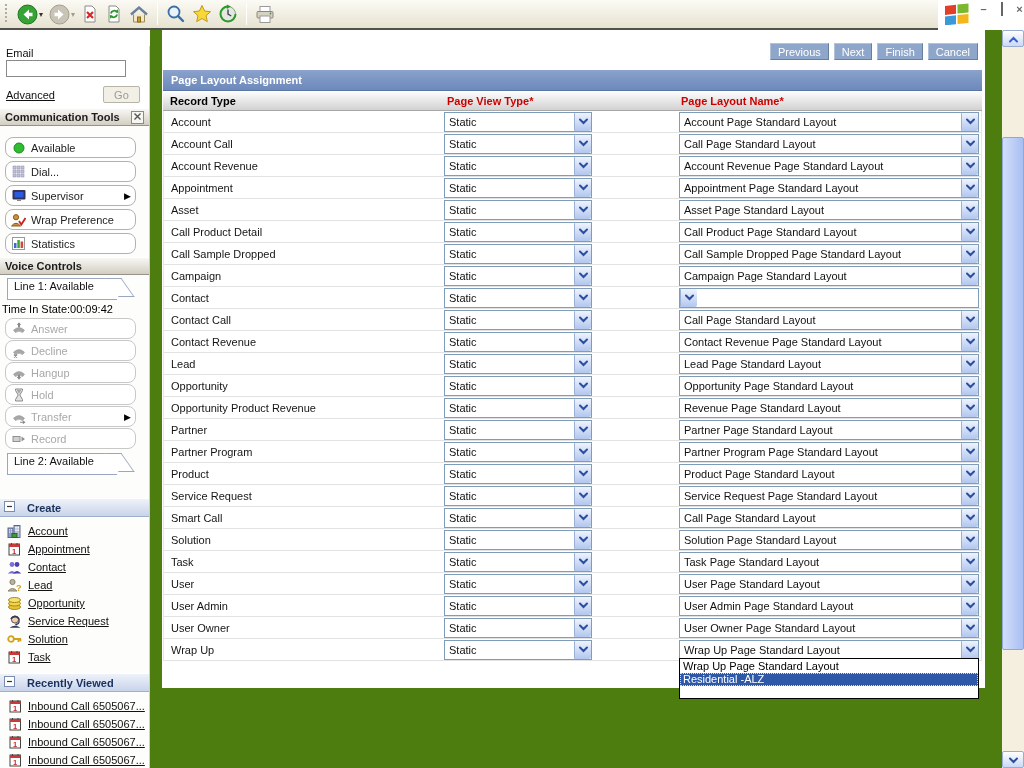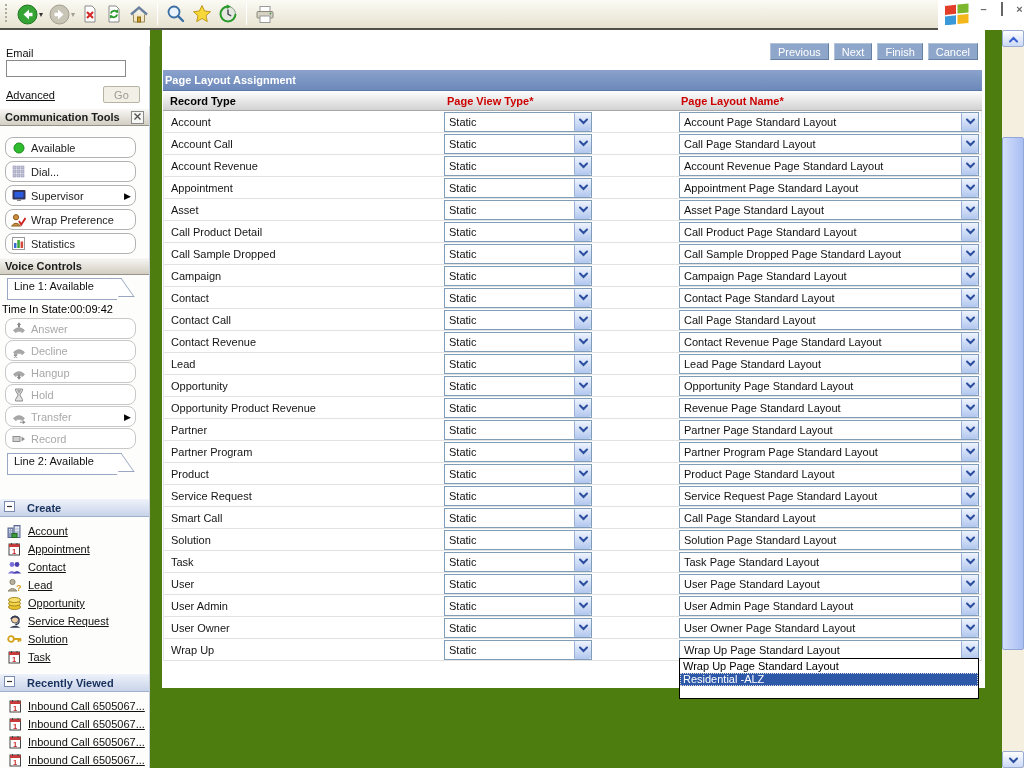--- a/index.html
+++ b/index.html
@@ -47,21 +47,21 @@
 .mt23{margin-top:23px}.mt7{margin-top:7px}
 .link-list{padding:5px 0 0 7px}
 .clink{display:flex;align-items:center;height:18px;gap:6px}
 .clink .ic{width:15px;display:flex;justify-content:center}
 
 
 #main{position:absolute;left:150px;top:30px;width:852px;height:738px;background:#4d7c0f}
 #content-box{position:absolute;left:12px;top:0;width:823px;height:658px;background:#fff}
 #wiz-row{position:absolute;top:13px;right:7px;display:flex;gap:5px}
 .wbtn{height:17px;padding:0 7px;background:#8ea6ca;border:1px solid #66809f;border-top-color:#b2c2da;border-left-color:#b2c2da;color:#fff;font:11px "Liberation Sans",sans-serif;cursor:default}
-#page-titlebar{position:absolute;left:1px;top:40px;width:819px;height:21px;background:linear-gradient(#8aa2cc,#6d89bb);color:#fff;font-weight:bold;line-height:21px;padding-left:2px;border-bottom:1px solid #5a76a6}
+#page-titlebar{position:absolute;left:1px;top:40px;width:819px;height:21px;background:linear-gradient(#8aa2cc,#6d89bb);color:#fff;font-weight:bold;line-height:21px;padding-left:8px;border-bottom:1px solid #5a76a6}
 #col-head{position:absolute;left:1px;top:61px;width:819px;height:20px;display:grid;grid-template-columns:281px 235px 303px;align-items:center;background:linear-gradient(#fefefe,#d2d2d2);border-bottom:1px solid #a8a8a8;font-weight:bold}
 #col-head .h1{padding-left:7px;color:#000}
 #col-head .h2{padding-left:3px;color:#c00}
 #col-head .h3{padding-left:2px;color:#c00}
 #rows{position:absolute;left:1px;top:81px;width:819px;border-left:1px solid #e4e6ee;border-right:1px solid #e4e6ee}
 .trow{display:grid;grid-template-columns:280px 235px 302px;height:22px;align-items:center;border-bottom:1px solid #e2e2e2;background:#fff}
 .c1{padding-left:7px;color:#151515;white-space:nowrap}
 .dd{position:relative;height:20px;background:#fff;border:1px solid #7f9db9;display:flex;align-items:center}
 .dd .ddt{flex:1;padding-left:4px;white-space:nowrap;overflow:hidden}
 .ddb{width:17px;height:18px;display:flex;align-items:center;justify-content:center;background:linear-gradient(#eef3fe,#b2c7ee);border-left:1px solid #9ab0d4;border-radius:1px 2px 2px 1px;cursor:default}
@@ -732,21 +732,20 @@
         <span class="ddt">Static</span>
         <span class="ddb">
                   <svg width="9" height="7" viewBox="0 0 9 7">
                     <path d="M1 1.5 L4.5 5 L8 1.5" fill="none" stroke="#2b4f9e" stroke-width="2" stroke-linecap="round"></path>
                   </svg>
                 </span>
       </div>
     </div>
     <div class="c3">
       <div class="dd dd3">
-        <span class="ddt">Contact Page Standard Layout</span>
         <span class="ddb">
                   <svg width="9" height="7" viewBox="0 0 9 7">
                     <path d="M1 1.5 L4.5 5 L8 1.5" fill="none" stroke="#2b4f9e" stroke-width="2" stroke-linecap="round"></path>
                   </svg>
                 </span>
       </div>
     </div>
   </div>
           <div class="trow">
     <div class="c1">Contact Call</div>

